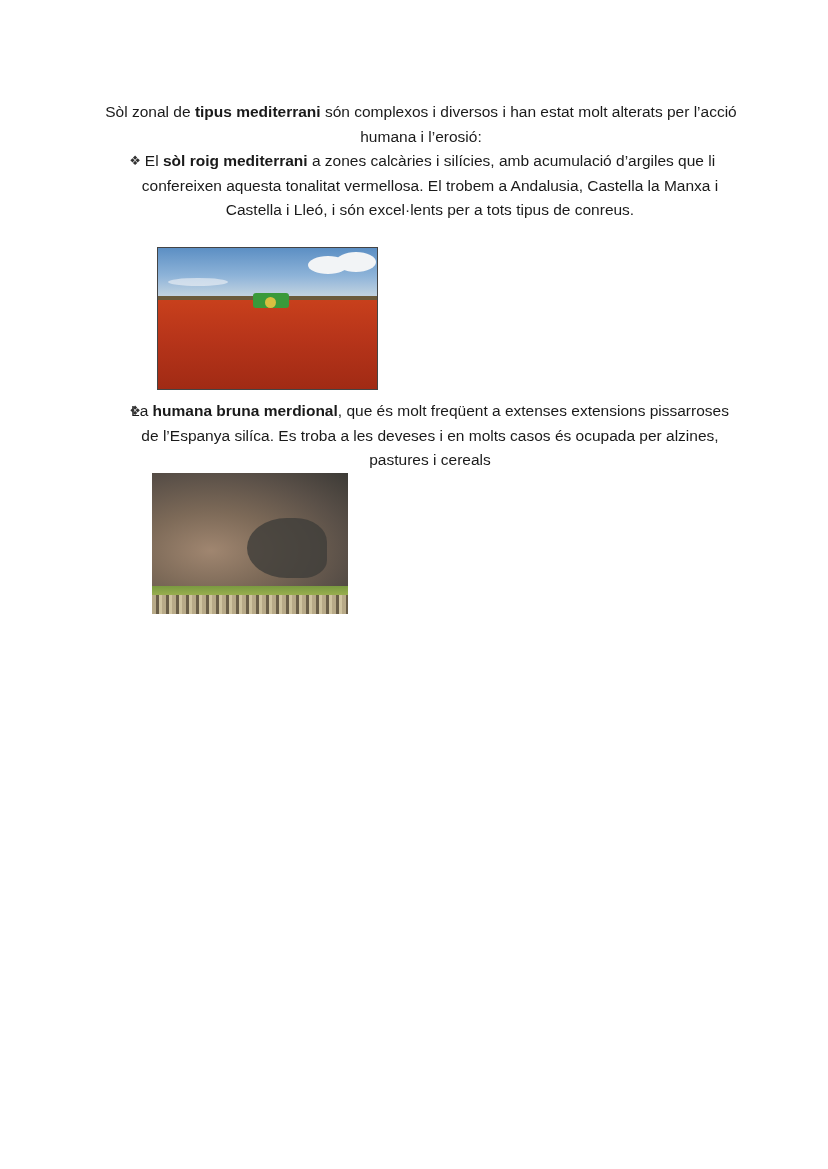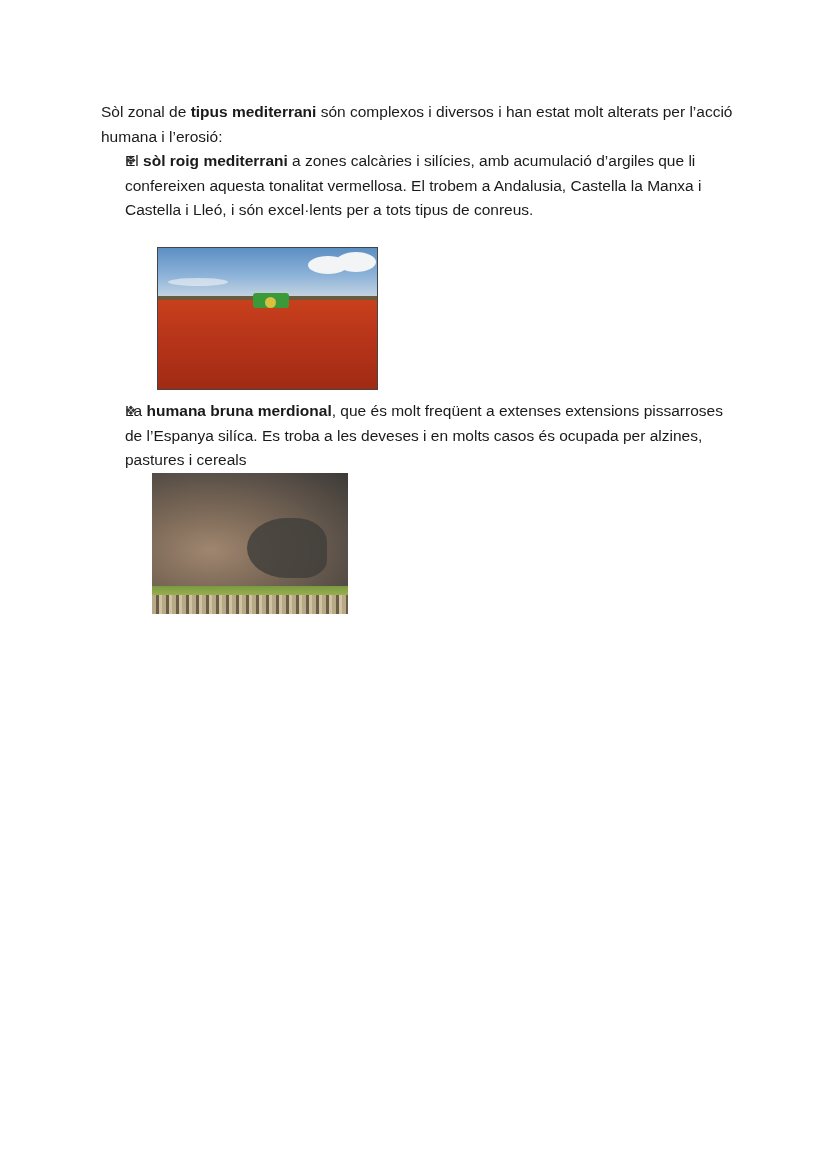--- a/index.html
+++ b/index.html
@@ -1,18 +1,18 @@
 <!DOCTYPE html>
 <html><head>
 <meta charset="utf-8">
 <style>
   html, body { margin: 0; padding: 0; background: #ffffff; }
   body { width: 828px; height: 1169px; position: relative; overflow: hidden;
          font-family: "Liberation Sans", sans-serif; color: #1a1a1a; }
-  .page { position: absolute; left: 0; top: 0; width: 828px; height: 960px; }
+  .page { position: absolute; left: 0; top: 0; width: 828px; height: 960px; text-align: center; }
   .para { position: absolute; left: 101px; top: 100px; width: 640px;
           font-size: 15.5px; line-height: 24.5px; }
   .para b { font-weight: bold; }
   .item { position: absolute; left: 125px; width: 610px; font-size: 15.5px; line-height: 24.5px; }
   .bullet { position: absolute; left: 0; top: 0; width: 20px; font-size: 13px; color: #333; }
   .item-text { }
   .item1 { top: 149px; }
   .item2 { top: 399px; }
   .img { position: absolute; overflow: hidden; }
   .img1 { left: 157px; top: 247px; width: 221px; height: 143px;

